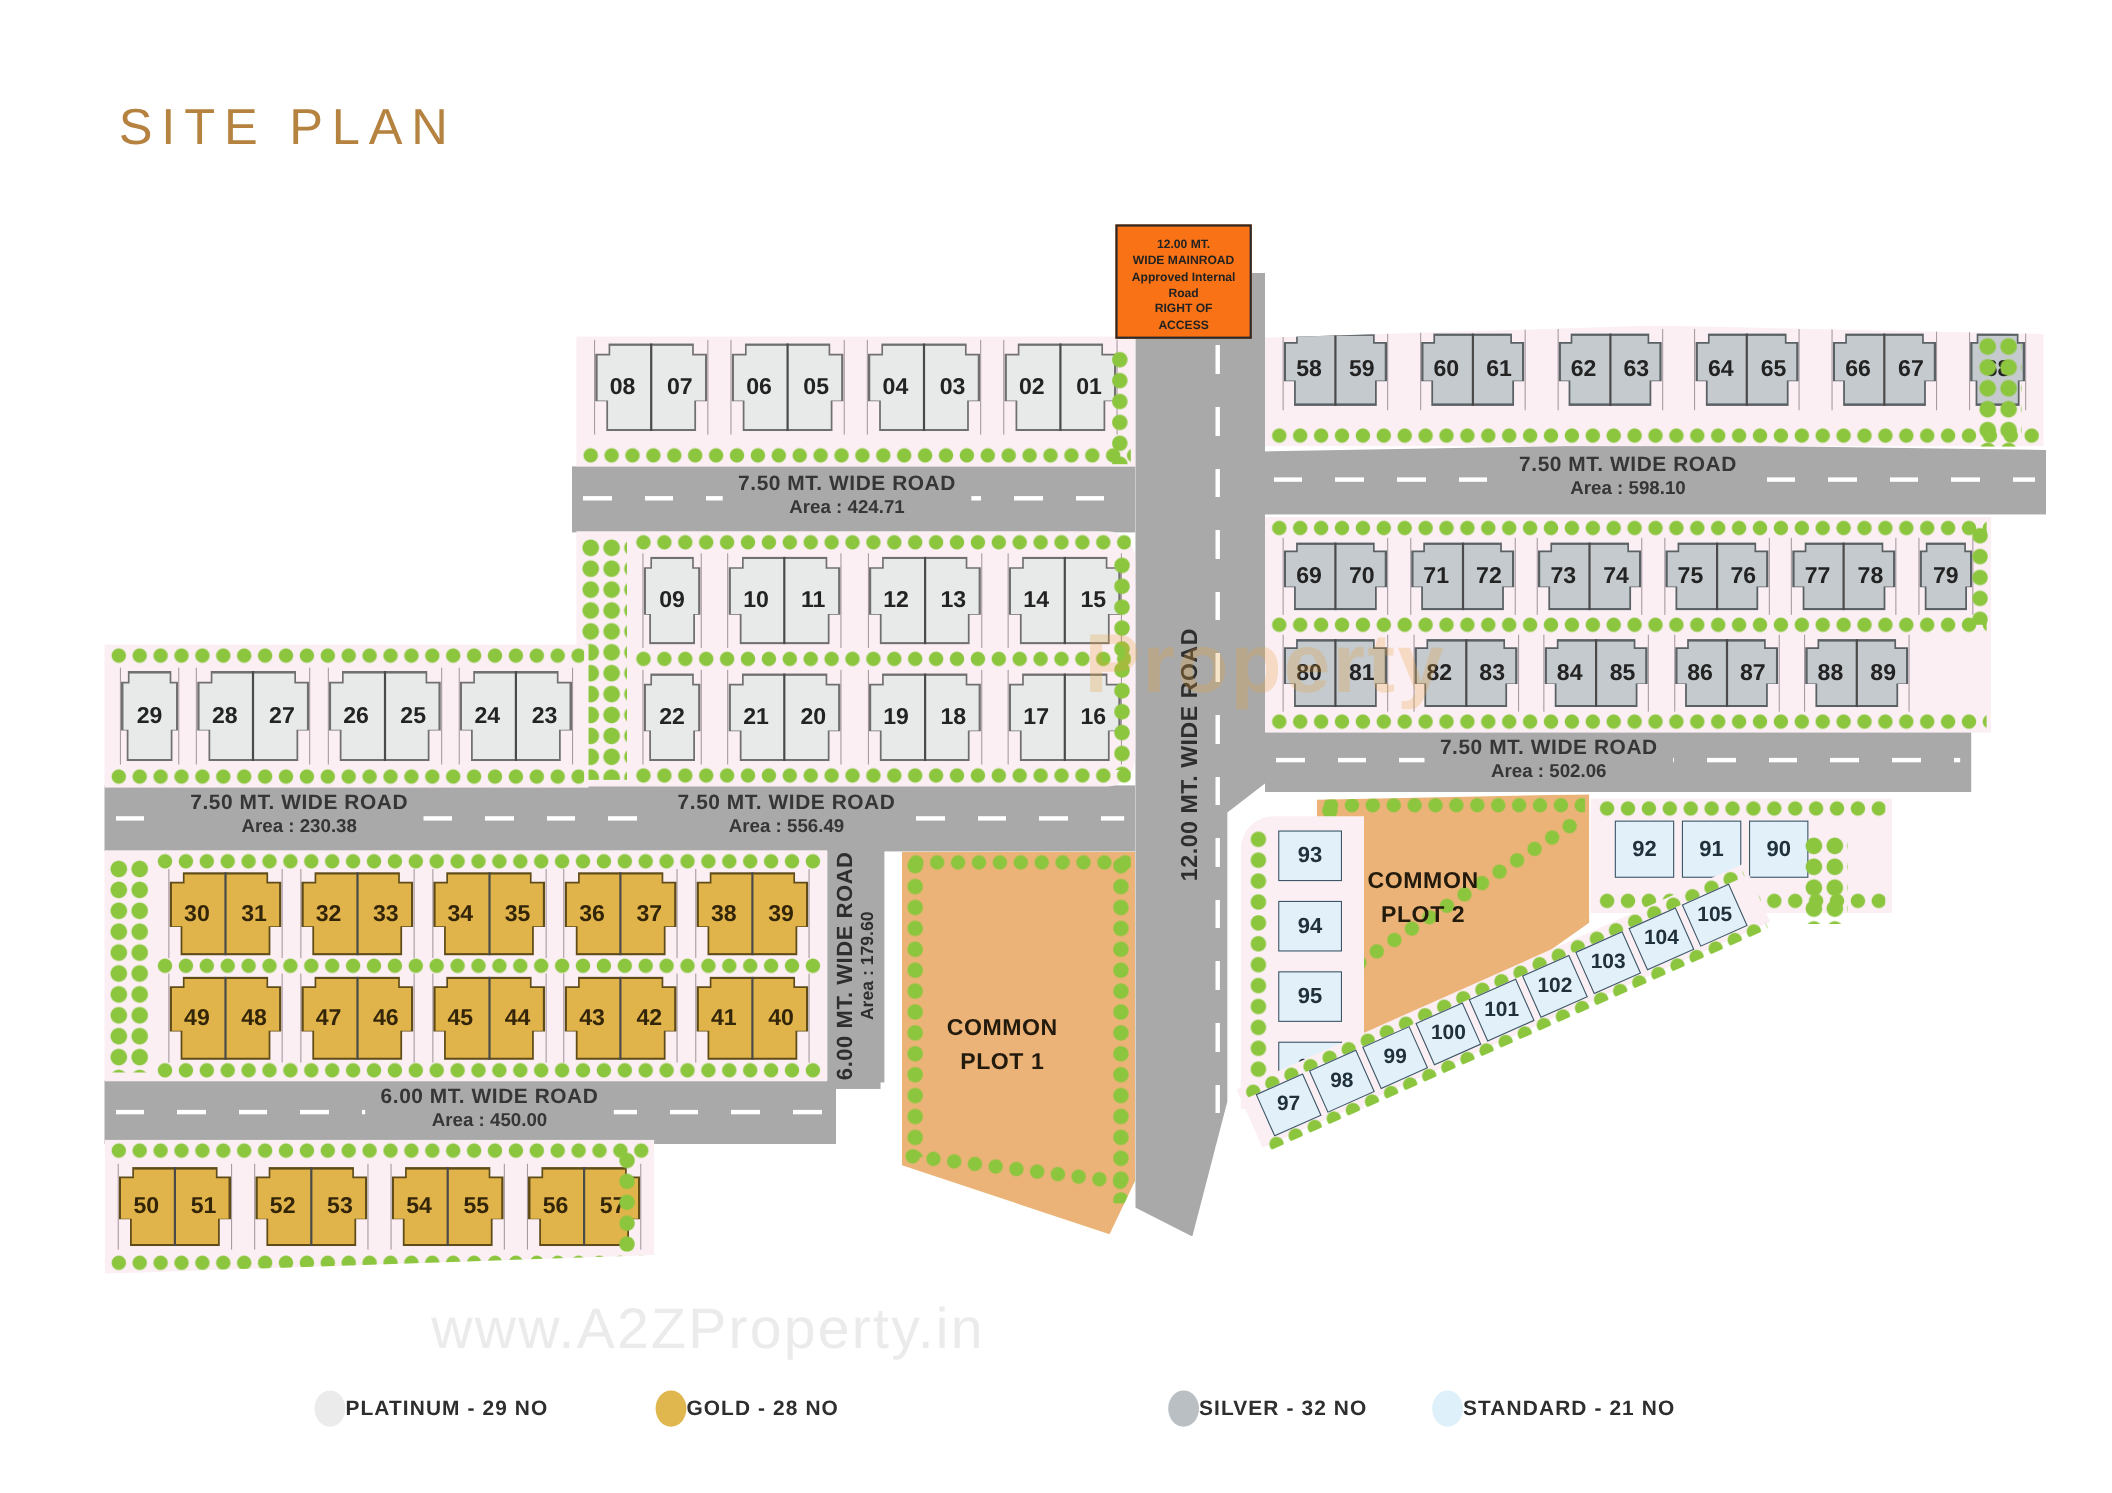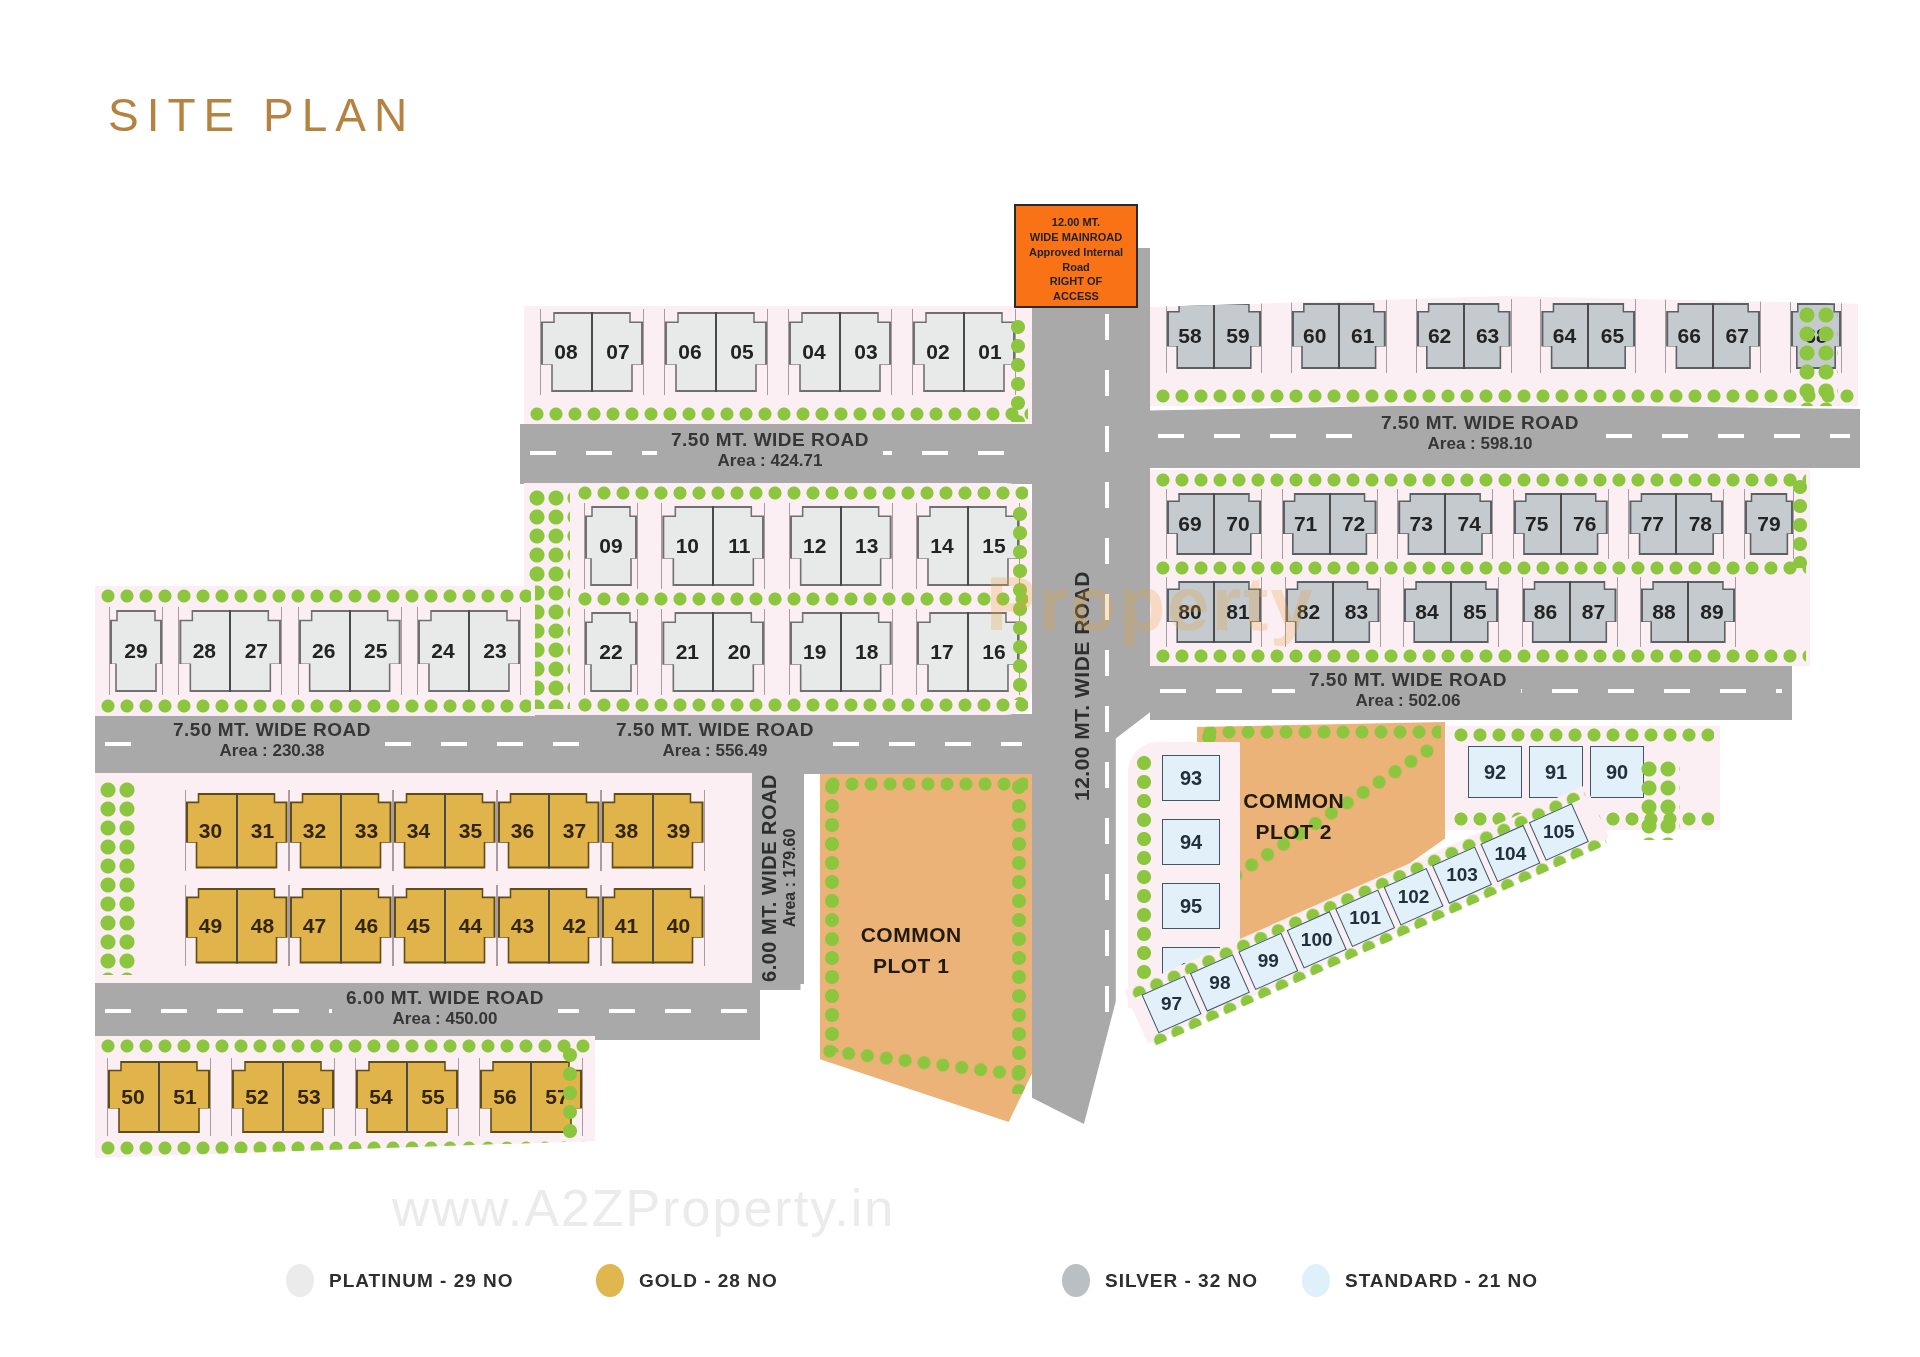--- a/index.html
+++ b/index.html
@@ -71,21 +71,21 @@
   .clC{left:524px;top:483px;width:508px;height:232px;--bh:80px;border-radius:0 26px 26px 0;}
   .clC .inner{left:52px;}
   .clC .prow{height:86px;padding:0 8px;}
   .clD{left:1150px;top:470px;width:660px;height:196px;--bh:62px;}
   .clD .prow{height:70px;}
   .clD .cell{flex-basis:96px;} .clD .cell.single{flex-basis:50px;}
   .clD .r2{margin-right:58px;}
   .clE{left:95px;top:586px;width:440px;height:130px;--bh:82px;}
   .clE .prow{height:88px;padding:0 10px;}
   .clF{left:95px;top:773px;width:657px;height:210px;--bh:76px;}
-  .clF .inner{left:46px;align-items:center;}
+  .clF .inner{left:46px;}
   .clF .prow{height:84px;}
   .clG{left:95px;top:1036px;width:500px;height:122px;--bh:72px;
        clip-path:polygon(0 0,100% 0,100% 86%,0 100%);}
   .clG .prow{height:78px;padding:0 8px;}
 
   
   .rect .bldg,{clip-path:none;}
   .rect .bldg{clip-path:none;background:var(--fill);border:1.5px solid var(--edge);box-sizing:border-box;}
   .rect .bldg::before{display:none;}
   .rect .cell{border:none;}
@@ -128,21 +128,21 @@
   .cp1 .bslant{position:absolute;left:0;bottom:52px;width:100%;height:14px;transform:rotate(7deg);
           background-image:radial-gradient(circle at 9px 7px,#8cc63e 6px,rgba(0,0,0,0) 7px);
           background-size:19px 14px;background-repeat:repeat-x;}
   .cp2 .bv-l{left:4px;top:6px;bottom:10%;}
   .cp2 .bslant{position:absolute;left:14%;bottom:34%;width:100%;height:14px;transform:rotate(-33deg);
           transform-origin:0 100%;
           background-image:radial-gradient(circle at 9px 7px,#8cc63e 6px,rgba(0,0,0,0) 7px);
           background-size:19px 14px;background-repeat:repeat-x;}
 
   
-  .legend-item{position:absolute;top:1264px;display:flex;align-items:center;gap:15px;z-index:4;}
+  .legend-item{position:absolute;top:1264px;display:flex;align-items:center;z-index:4;}
   .swatch{width:28px;height:33px;border-radius:50%;}
   .legend-label{font-size:19px;font-weight:bold;color:#2e2e2e;letter-spacing:1px;}
 
   
   .wm-bottom{position:absolute;left:392px;top:1178px;font-size:52px;color:#ebebeb;
              letter-spacing:2px;z-index:1;font-weight:400;}
   .wm-center{position:absolute;left:986px;top:560px;font-size:76px;font-weight:bold;
              letter-spacing:2px;opacity:.26;z-index:5;pointer-events:none;display:flex;}
   .wm-a2z{color:#d34b4b;}
   .wm-prop{color:#e8a23c;}

